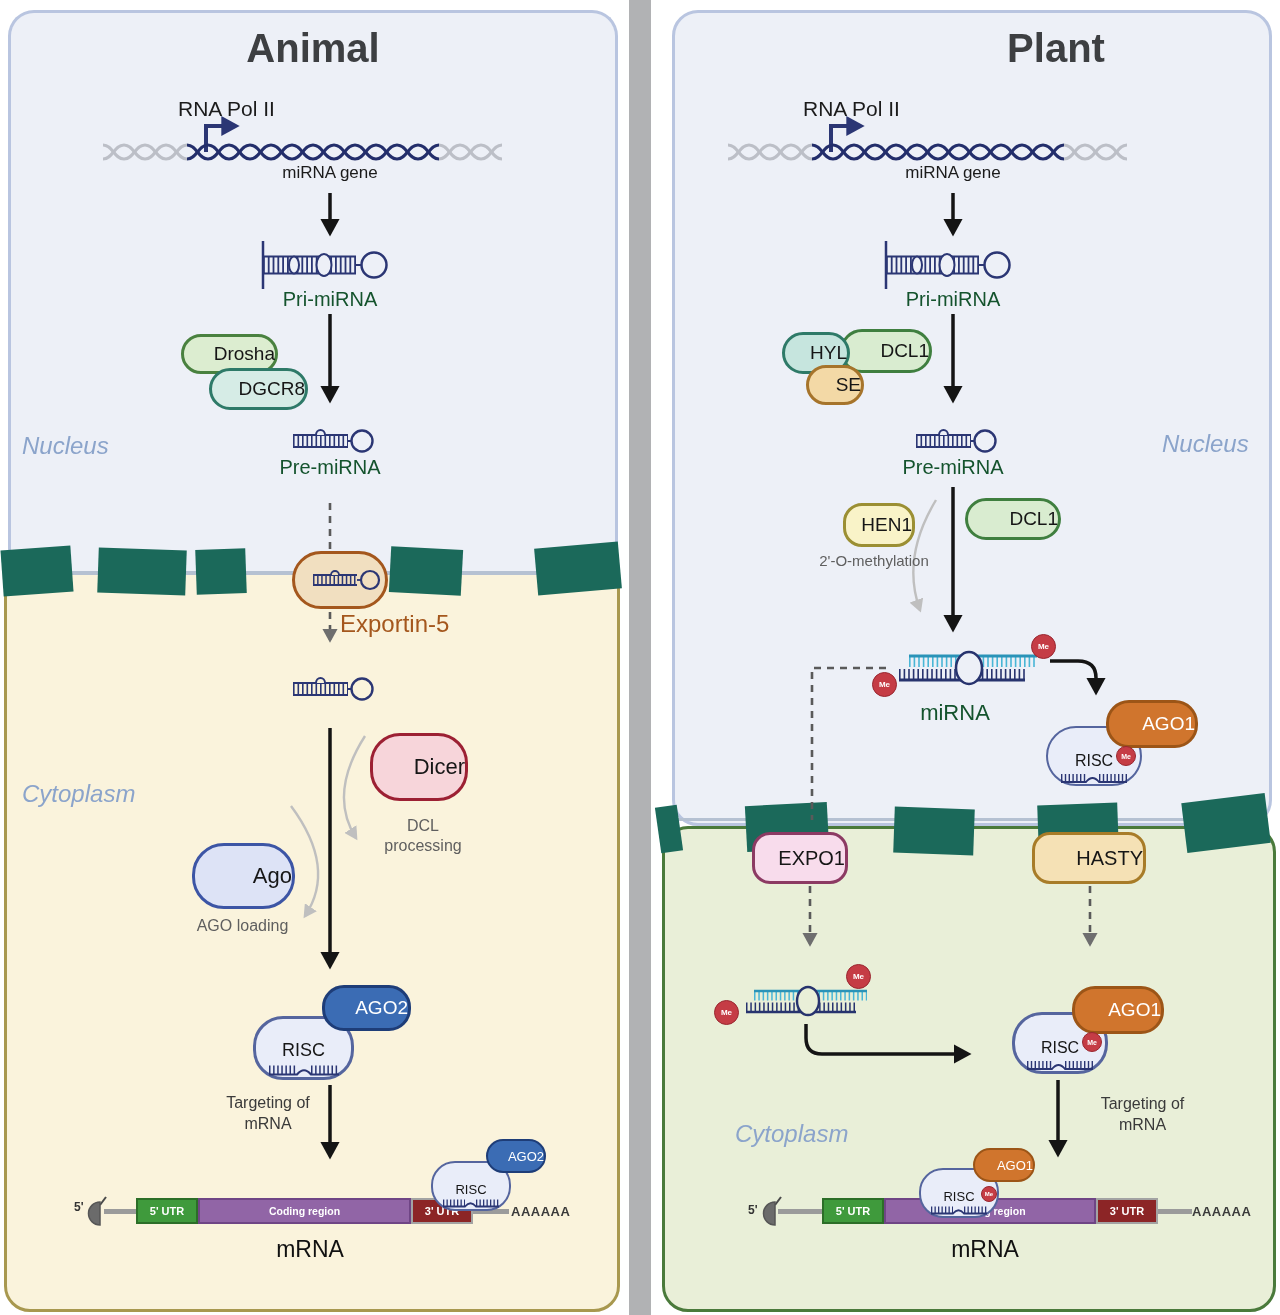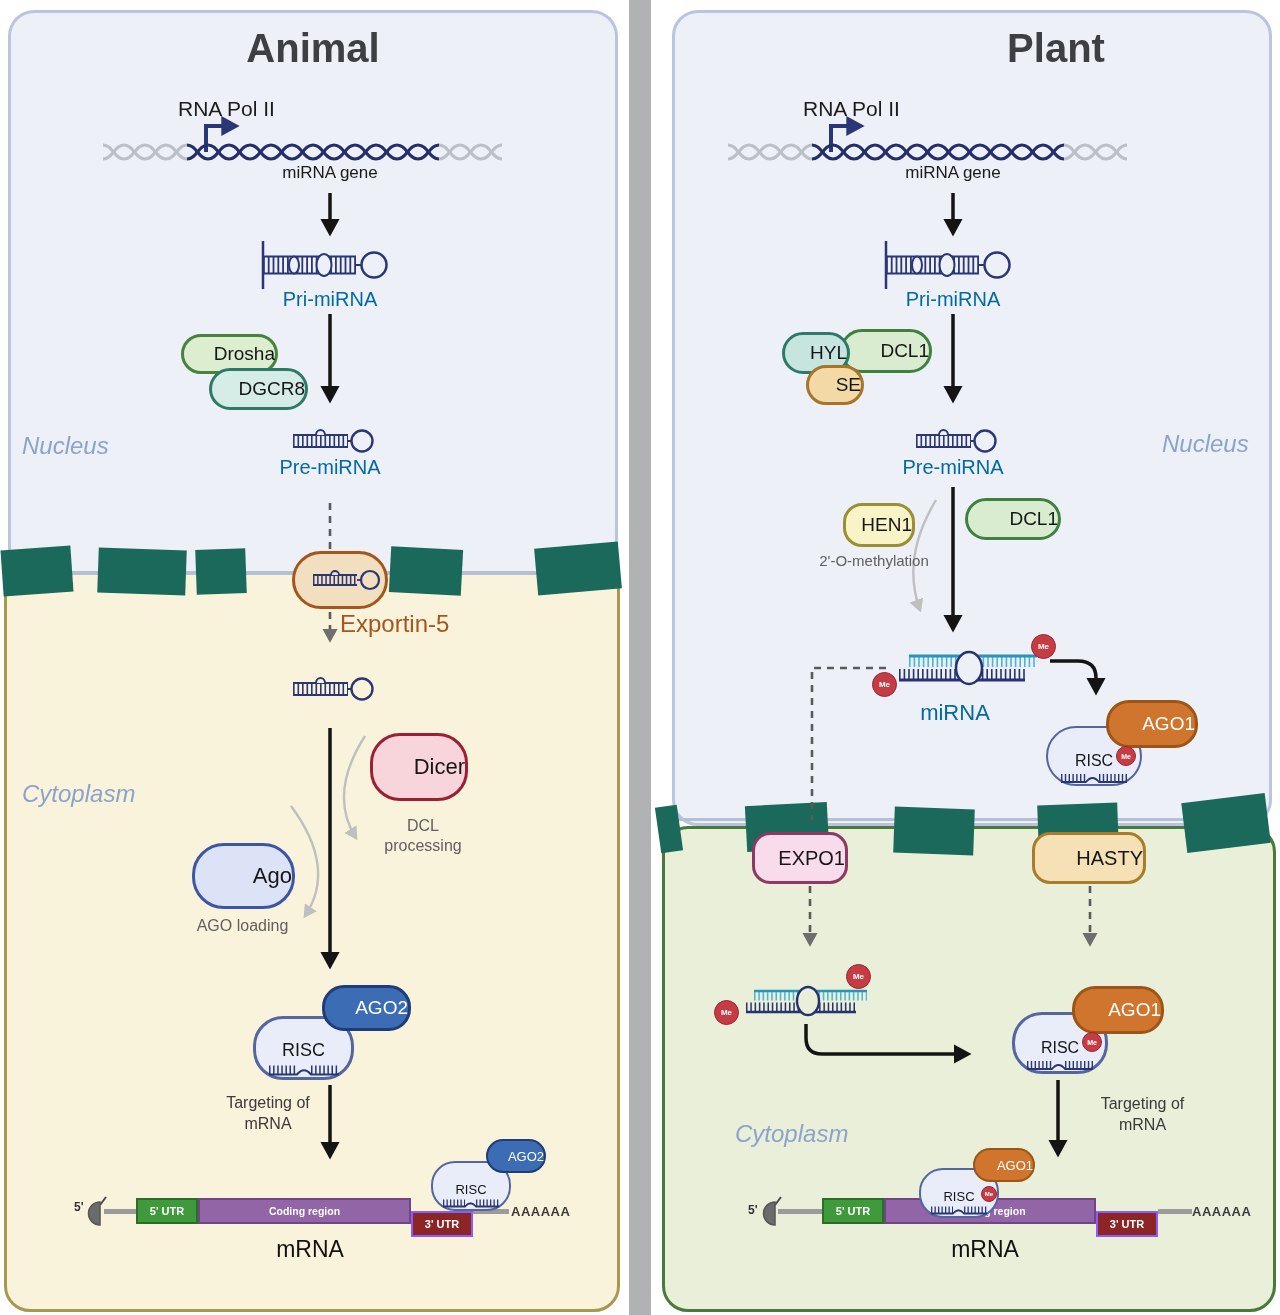--- a/index.html
+++ b/index.html
@@ -10,21 +10,21 @@
   .nucleus-box{background:var(--nucleus-bg);border:3px solid var(--nucleus-border);border-radius:26px;z-index:1;}
   .cyto-box{z-index:2;border-radius:26px;}
   #animal-cyto{background:var(--animal-cyto-bg);border:3px solid var(--animal-cyto-border);z-index:0;}
   #animal-nucleus{border-bottom:4px solid #b5c1d2;z-index:1;}
   #plant-nucleus{z-index:1;}
   #plant-cyto{background:var(--plant-cyto-bg);border:3px solid var(--plant-cyto-border);z-index:2;}
   .divider{background:#b1b2b4;z-index:0;}
   
   .title{font-size:40px;font-weight:bold;color:var(--title);text-align:center;z-index:6;}
   .region-label{font-style:italic;font-size:24px;color:var(--label-blue);z-index:6;}
-  .lbl{font-size:20px;color:#0369a1;text-align:center;z-index:6;}
+  .lbl{font-size:20px;color:#14532d;text-align:center;z-index:6;}
   .small-gray{font-size:16px;color:var(--gray-text);text-align:center;line-height:1.25;z-index:6;}
   .tiny-gray{font-size:15px;color:var(--gray-text);text-align:center;z-index:6;}
   .dark-note{font-size:16px;color:#3a3a3a;text-align:center;line-height:1.3;z-index:6;}
   .gene-lbl{font-size:17px;color:#1b1b1b;text-align:center;z-index:6;}
   .pol-lbl{font-size:21px;color:#1b1b1b;z-index:6;}
   
   .pill{position:absolute;display:flex;align-items:center;justify-content:flex-end;
     border:3px solid #000;font-size:19px;color:#161616;z-index:6;box-sizing:border-box;}
   .p-drosha{background:var(--drosha-bg);border-color:var(--drosha-border);border-radius:20px;}
   .p-dgcr8{background:var(--dgcr8-bg);border-color:var(--dgcr8-border);border-radius:21px;}
@@ -51,21 +51,21 @@
       color:#fff;font-weight:bold;display:flex;align-items:center;justify-content:center;z-index:8;}
   .me.big{width:23px;height:23px;font-size:8px;}
   .me.mid{width:18px;height:18px;font-size:7px;}
   .me.tiny{width:14px;height:14px;font-size:6px;}
   
   .mline{position:absolute;background:#9b9b9b;z-index:5;}
   .mseg{position:absolute;display:flex;align-items:center;justify-content:center;
         color:#fff;font-weight:bold;font-size:11px;z-index:5;box-sizing:border-box;}
   .seg-utr5{background:var(--utr5);border:2px solid #2c6e28;}
   .seg-cod{background:var(--coding);border:2px solid #6f4585;font-size:10.5px;}
-  .seg-utr3{background:var(--utr3);border:2px solid #8b5cf6;margin-top:13px;}
+  .seg-utr3{background:var(--utr3);border:2px solid #a3a3a3;}
   .polya{position:absolute;font-size:13px;font-weight:bold;color:#3a3a3a;letter-spacing:0.5px;z-index:5;}
   .fp{position:absolute;font-size:12px;font-weight:bold;color:#333;z-index:5;}
   .mrna-lbl{font-size:23px;color:#111;text-align:center;z-index:6;}
   svg.part{position:absolute;overflow:visible;z-index:5;}
   #arrows{position:absolute;left:0;top:0;z-index:4;pointer-events:none;}
   .blk{stroke:#141414;stroke-width:3.5;fill:none;}
   .dsh{stroke:#5a5a5a;stroke-width:2.6;fill:none;stroke-dasharray:7 6;}
   .cur{stroke:#bfbfbf;stroke-width:2.4;fill:none;}
   .nav{stroke:var(--navy);stroke-width:4;fill:none;}
 </style>

